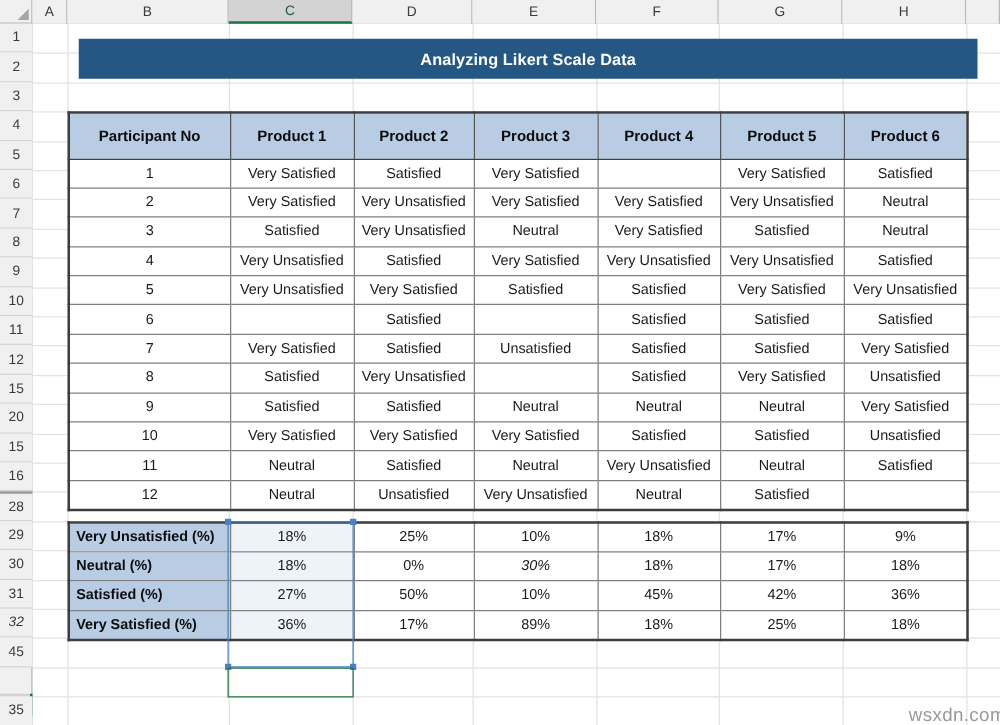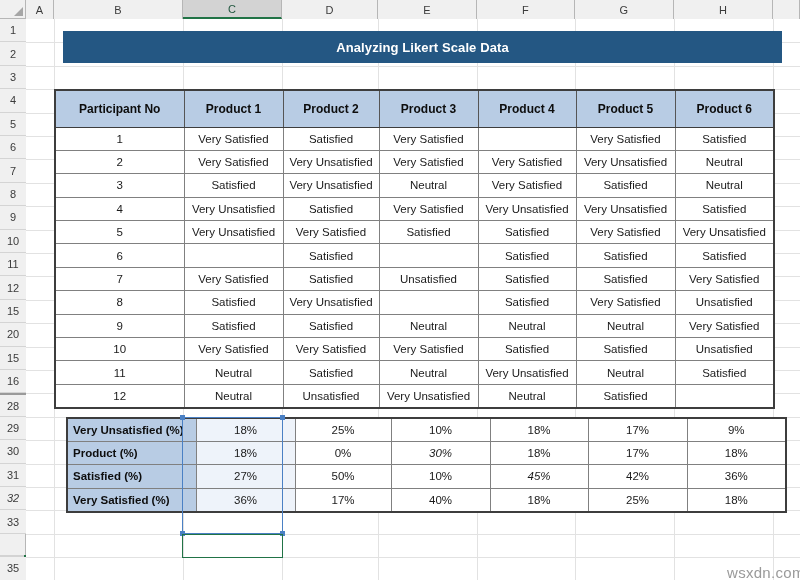--- a/index.html
+++ b/index.html
@@ -150,21 +150,20 @@
   }
   
   table.main-table {
     border: 2px solid #3d3d3d;
   }
   table.main-table th { border-bottom: 1.5px solid #3d3d3d; }
 
   
   table.summary-table {
     border: 2px solid #3d3d3d;
-    margin-left: 12px;
   }
   table.summary-table td.lbl {
     background: #b8cce4;
     font-weight: bold;
     text-align: left;
     padding-left: 5px;
     font-size: 11.5px;
     color: #0d0d0d;
   }
   table.summary-table td.val {
@@ -280,21 +279,21 @@
       <div class="row-head" style="top: 276.4px; height: 23.4px;">12</div>
       <div class="row-head" style="top: 299.8px; height: 23.4px;">15</div>
       <div class="row-head" style="top: 323.2px; height: 23.4px;">20</div>
       <div class="row-head" style="top: 346.6px; height: 23.4px;">15</div>
       <div class="row-head" style="top: 370px; height: 23.4px;">16</div>
       <div class="row-head hidden-break" style="top: 393.4px; height: 23.4px;">28</div>
       <div class="row-head" style="top: 416.8px; height: 23.4px;">29</div>
       <div class="row-head" style="top: 440.2px; height: 23.4px;">30</div>
       <div class="row-head" style="top: 463.6px; height: 23.4px;">31</div>
       <div class="row-head" style="top: 487px; height: 23.4px; font-style: italic;">32</div>
-      <div class="row-head" style="top: 510.4px; height: 23.4px;">33</div>
+      <div class="row-head" style="top: 510.4px; height: 23.4px;">45</div>
       <div class="row-head sel" style="top: 555px; height: 18px;">34</div>
       <div class="row-head" style="top: 557.2px; height: 23.4px;">35</div>
     </div>
 
   <div class="title-bar" style="left:63px; top:31px; width:719px; height:32px;">Analyzing Likert Scale Data</div>
 
   <table class="xl main-table" style="left:54px; top:89px; width:719px;">
     <colgroup>
       <col style="width:129px">
         <col style="width:99px">
@@ -441,42 +440,42 @@
         <tr>
           <td class="lbl" style="height: 23.4px;">Very Unsatisfied (%)</td>
           <td class="val inrange" style="height: 23.4px;">18%</td>
           <td class="val" style="height: 23.4px;">25%</td>
           <td class="val" style="height: 23.4px;">10%</td>
           <td class="val" style="height: 23.4px;">18%</td>
           <td class="val" style="height: 23.4px;">17%</td>
           <td class="val" style="height: 23.4px;">9%</td>
         </tr>
         <tr>
-          <td class="lbl" style="height: 23.4px;">Product (%)</td>
+          <td class="lbl" style="height: 23.4px;">Neutral (%)</td>
           <td class="val inrange" style="height: 23.4px;">18%</td>
           <td class="val" style="height: 23.4px;">0%</td>
           <td class="val" style="height: 23.4px; font-style: italic;">30%</td>
           <td class="val" style="height: 23.4px;">18%</td>
           <td class="val" style="height: 23.4px;">17%</td>
           <td class="val" style="height: 23.4px;">18%</td>
         </tr>
         <tr>
           <td class="lbl" style="height: 23.4px;">Satisfied (%)</td>
           <td class="val inrange" style="height: 23.4px;">27%</td>
           <td class="val" style="height: 23.4px;">50%</td>
           <td class="val" style="height: 23.4px;">10%</td>
-          <td class="val" style="height: 17px; font-style: italic;">45%</td>
+          <td class="val" style="height: 17px;">45%</td>
           <td class="val" style="height: 23.4px;">42%</td>
           <td class="val" style="height: 23.4px;">36%</td>
         </tr>
         <tr>
           <td class="lbl" style="height: 23.4px;">Very Satisfied (%)</td>
           <td class="val inrange" style="height: 23.4px;">36%</td>
           <td class="val" style="height: 23.4px;">17%</td>
-          <td class="val" style="height: 23.4px;">40%</td>
+          <td class="val" style="height: 23.4px;">89%</td>
           <td class="val" style="height: 23.4px;">18%</td>
           <td class="val" style="height: 23.4px;">25%</td>
           <td class="val" style="height: 23.4px;">18%</td>
         </tr>
       </tbody>
   </table>
 
   <div class="range-outline" style="left:182px; top:417px; width:101px; height:117px;">
     <span class="range-handle" style="left:-3px; top:-3px;"></span>
     <span class="range-handle" style="right:-3px; top:-3px;"></span>

